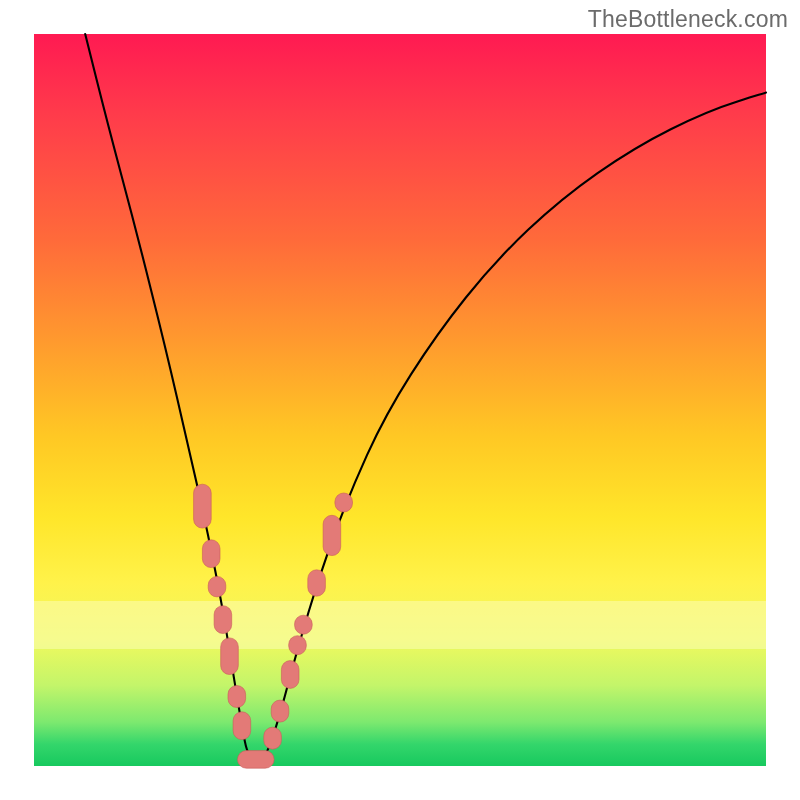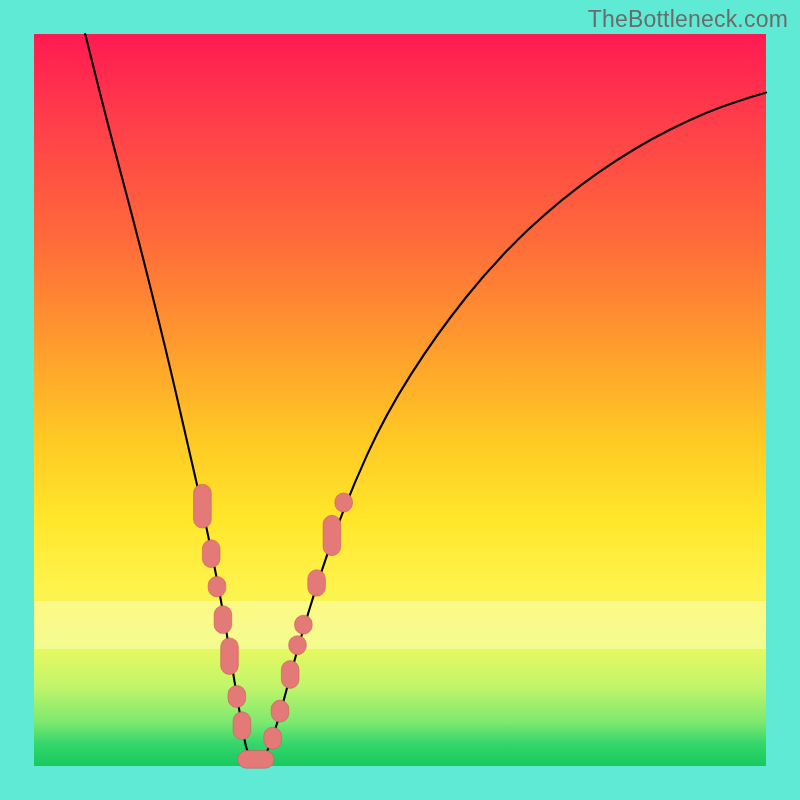--- a/index.html
+++ b/index.html
@@ -10,21 +10,21 @@
     overflow: hidden;
     background: #000;
     font-family: Arial, Helvetica, sans-serif;
   }
   .frame {
     position: absolute;
     left: 0;
     top: 0;
     width: 800px;
     height: 800px;
-    background: #5eead4;
+    background: #ffffff;
   }
   .plot-area {
     position: absolute;
     left: 34px;
     top: 34px;
     width: 732px;
     height: 732px;
     
     background: linear-gradient(
       to bottom,

